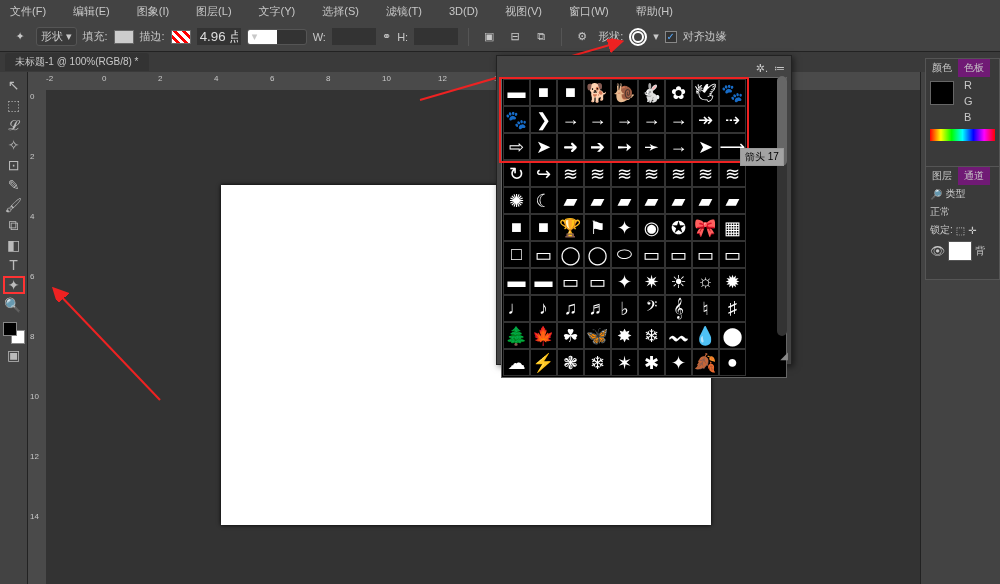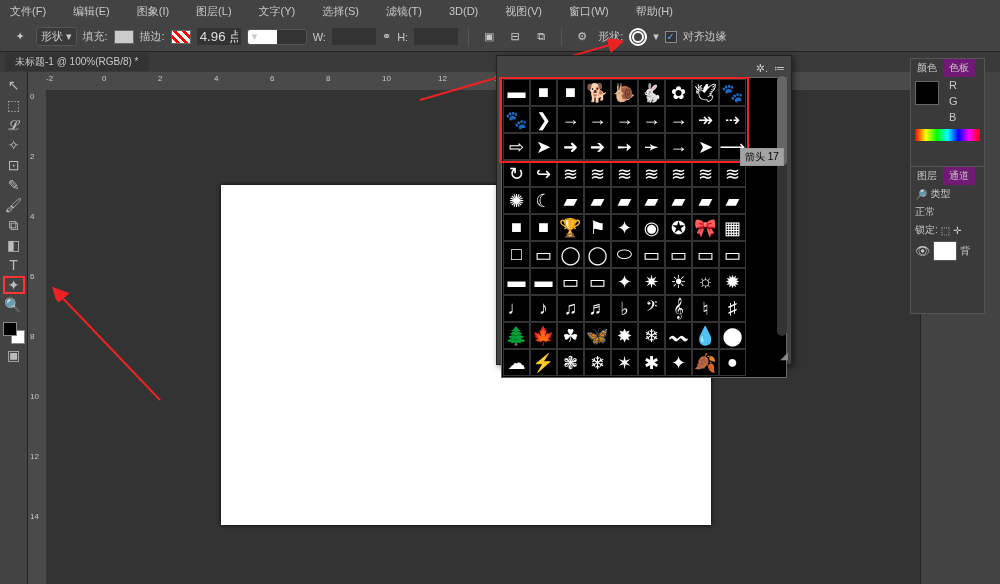--- a/index.html
+++ b/index.html
@@ -54,31 +54,31 @@
 .ruler-h .tick { position: absolute; top: 2px; }
 
 .canvas-area { flex: 1; background: #333; position: relative; display: flex; flex-direction: column; }
 .canvas-inner { flex: 1; position: relative; overflow: hidden; }
 .canvas { position: absolute; left: 175px; top: 95px; width: 490px; height: 340px; background: #fff; box-shadow: 0 0 4px #000; }
 
 .panels { width: 80px; background: #434343; border-left: 1px solid #222; display: flex; flex-direction: column; align-items: center; padding-top: 10px; gap: 8px; }
 .panel-icon { width: 24px; height: 24px; display: flex; align-items: center; justify-content: center; font-size: 16px; color: #bbb; cursor: pointer; }
 
 .color-panel, .layer-panel {
-  position: absolute; right: 15px; width: 75px; background: #3a3a3a;
+  position: absolute; right: 0; width: 75px; background: #3a3a3a;
   border: 1px solid #555;
 }
 .color-panel { top: 58px; height: 110px; }
 .panel-tabs { display: flex; font-size: 10px; }
 .panel-tabs span { padding: 2px 6px; background: #701a75; }
 .panel-tabs span.active { background: #3a3a3a; }
 .rgb-row { display: flex; align-items: center; gap: 6px; padding: 2px 6px; }
 .rgb-swatch { width: 24px; height: 24px; background: #000; border: 1px solid #666; margin: 4px; }
 .gradient-strip { height: 12px; background: linear-gradient(to right, red, yellow, lime, cyan, blue, magenta, red); margin: 4px; }
-.layer-panel { top: 166px; height: 148px; }
+.layer-panel { top: 166px; height: 114px; }
 .layer-row { display: flex; align-items: center; gap: 3px; padding: 2px 4px; font-size: 10px; }
 .layer-thumb { width: 24px; height: 20px; background: #fff; border: 1px solid #555; }
 .eye { font-size: 12px; }
 
 
 .shape-picker {
   position: absolute; left: 496px; top: 55px; width: 296px; height: 310px;
   background: #434343; border: 1px solid #222; box-shadow: 2px 2px 6px rgba(0,0,0,0.5);
   padding: 4px; z-index: 100;
 }

